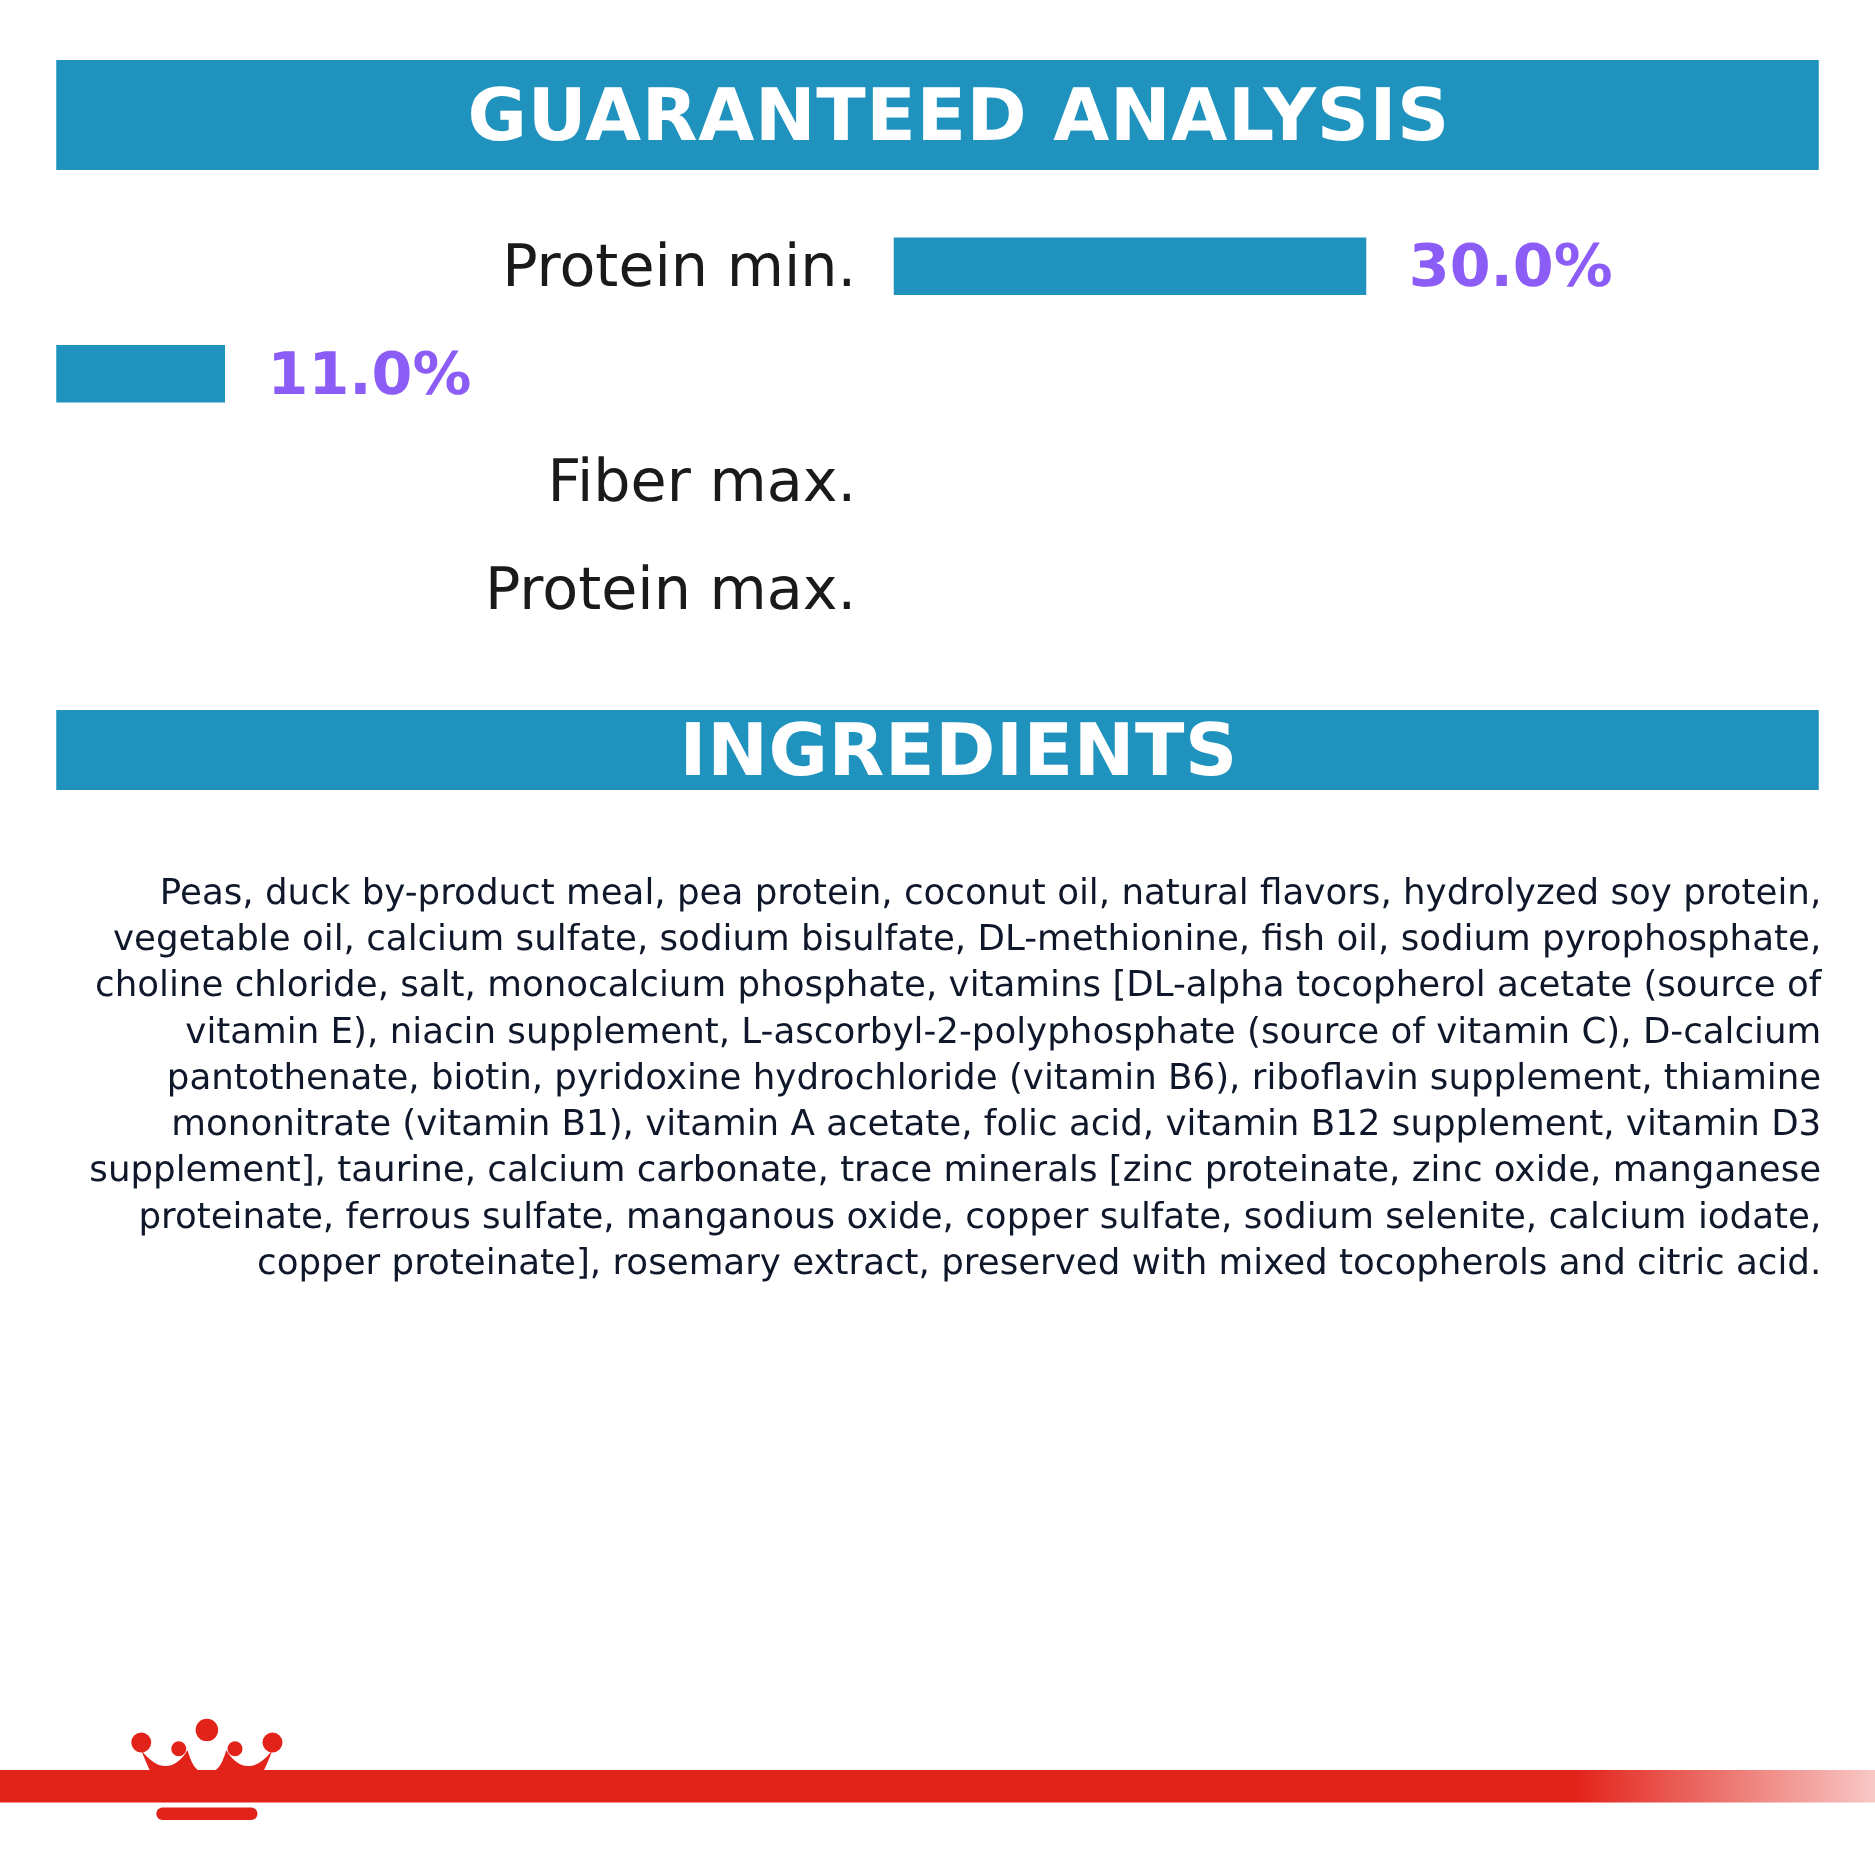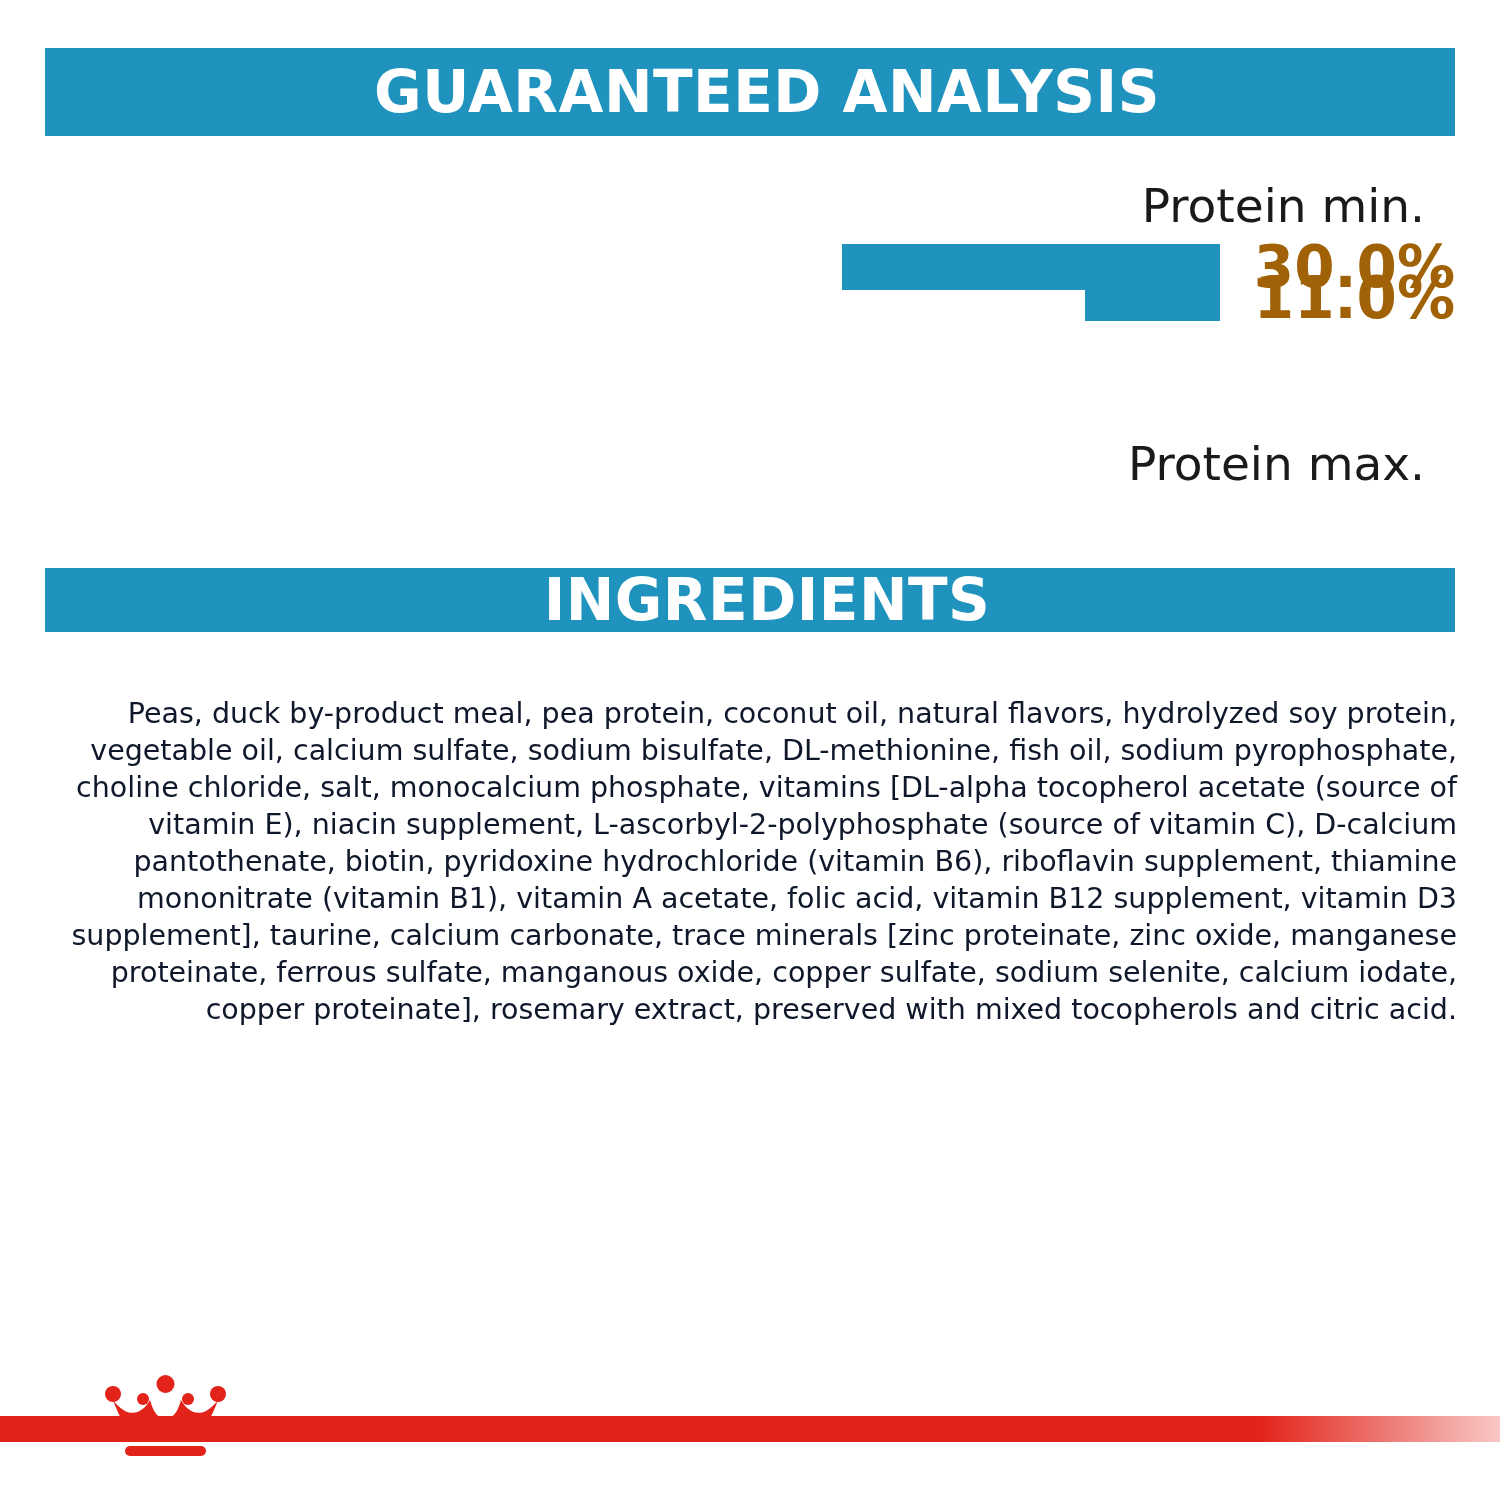--- a/index.html
+++ b/index.html
@@ -50,46 +50,45 @@
 
   
   .ga-chart {
     position: absolute;
     left: 45px;
     top: 178px;
     width: 1410px;
   }
   .ga-row {
     display: flex;
-    align-items: flex-end;
+    align-items: center;
     height: 70px;
     margin-bottom: 16px;
-    flex-direction: column;
   }
   .ga-label {
     width: 670px;
     text-align: right;
     font-size: 47px;
     color: #1a1a1a;
     padding-right: 30px;
     box-sizing: border-box;
     white-space: nowrap;
   }
   .ga-bar-wrap {
     display: flex;
     align-items: center;
   }
   .ga-bar {
     height: 46px;
     background: #1f92bd;
   }
   .ga-value {
-    font-size: 58px;
+    font-size: 47px;
     font-weight: bold;
-    color: #a16207;
+    color: #8b5cf6;
     margin-left: 34px;
     white-space: nowrap;
   }
 
   
   .ingredients {
     position: absolute;
     left: 45px;
     top: 695px;
     width: 1412px;
@@ -134,20 +133,21 @@
     </div>
 
     <div class="ga-row">
       <div class="ga-bar-wrap">
         <div class="ga-bar" style="width:135px"></div>
         <div class="ga-value">11.0%</div>
       </div>
     </div>
 
     <div class="ga-row">
+      <div class="ga-label">Fiber max.</div>
     </div>
 
     <div class="ga-row">
       <div class="ga-label">Protein max.</div>
     </div>
 
   </div>
 
   <div class="banner" id="banner-ing">INGREDIENTS</div>
 

